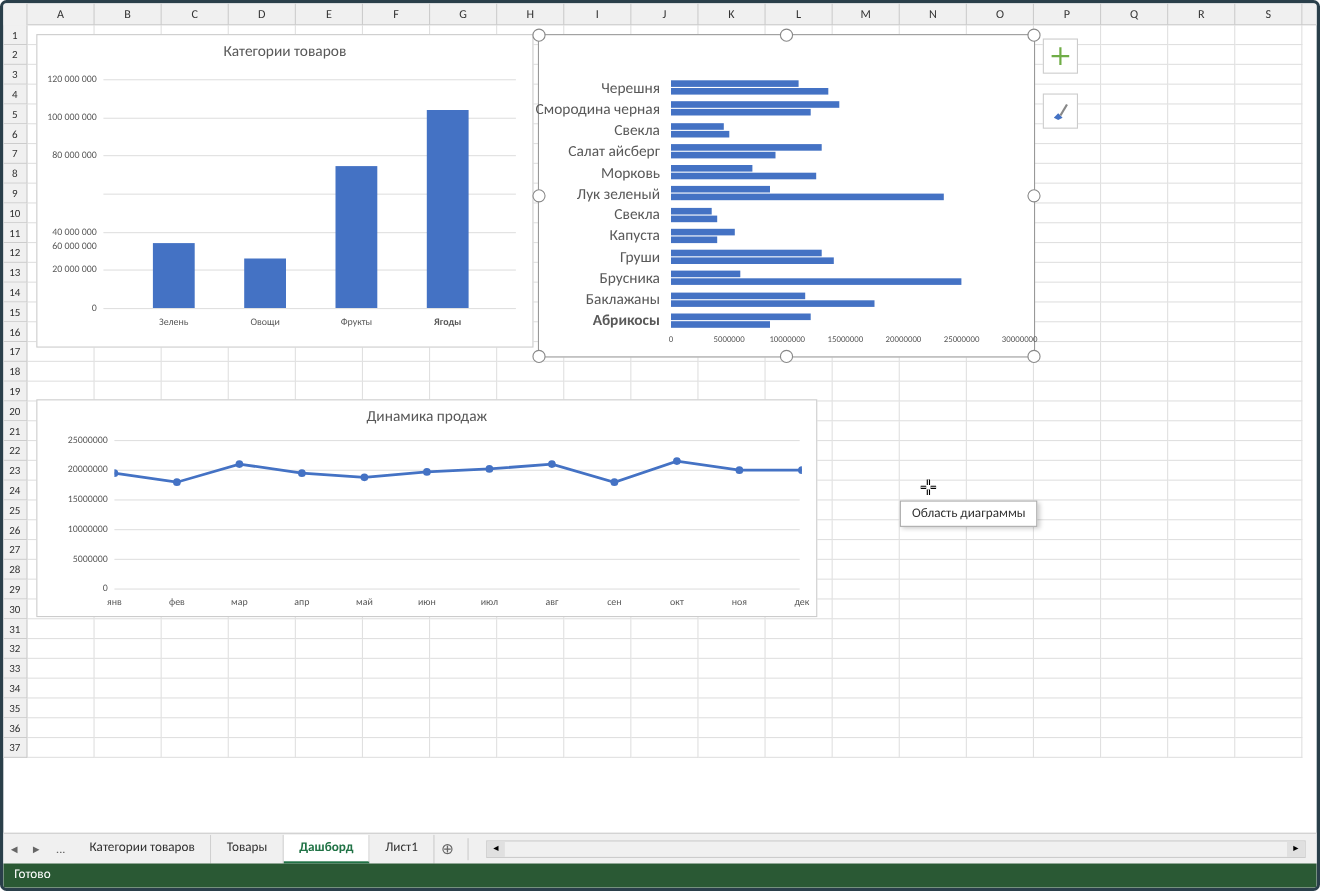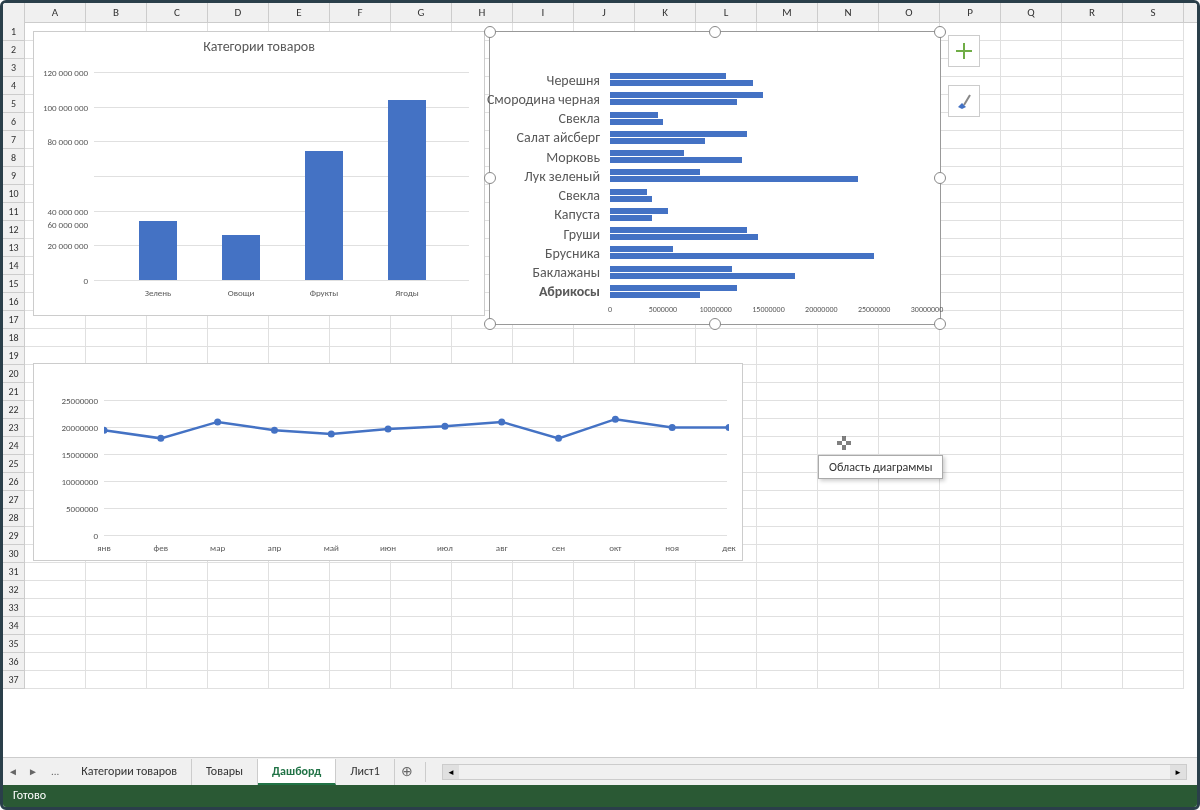--- a/index.html
+++ b/index.html
@@ -916,21 +916,21 @@
         <div class="gridline" style="top: 0%;"></div>
         <div class="bar" style="left: 45px; width: 38px; height: 59.5px;"></div>
         <div class="bar" style="left: 128px; width: 38px; height: 45.5px;"></div>
         <div class="bar" style="left: 211px; width: 38px; height: 129.5px;"></div>
         <div class="bar" style="left: 294px; width: 38px; height: 180.25px;"></div>
       </div>
     <div id="c1-xlabels">
         <div class="xlabel" style="left: 124px; top: 255px;">Зелень</div>
         <div class="xlabel" style="left: 207px; top: 255px;">Овощи</div>
         <div class="xlabel" style="left: 290px; top: 255px;">Фрукты</div>
-        <div class="xlabel" style="left: 373px; top: 255px;">Ягоды</div>
+        <div class="xlabel" style="left: 373px; top: 255px; font-weight: bold;">Ягоды</div>
       </div>
   </div>
 
   <div id="chart2" class="chart">
     <div class="plot2" id="c2-plot">
         <div class="hbar" style="top: 3px; width: 116.233px;"></div>
         <div class="hbar" style="top: 10px; width: 142.65px;"></div>
         <div class="hbar" style="top: 22.25px; width: 153.217px;"></div>
         <div class="hbar" style="top: 29.25px; width: 126.8px;"></div>
         <div class="hbar" style="top: 41.5px; width: 47.55px;"></div>
@@ -993,20 +993,21 @@
       </svg>
   </div>
   <div id="btn-brush" class="chart-btn">
     <svg width="20" height="20">
         <path d="M4 16 L8 12 L12 16 L8 18 Z" fill="#4472c4"></path>
         <line x1="10" y1="14" x2="16" y2="4" stroke="#888" stroke-width="2"></line>
       </svg>
   </div>
 
   <div id="chart3" class="chart">
+    <div class="chart-title">Динамика продаж</div>
     <div id="c3-yaxis" class="yaxis" style="top:36px;bottom:25px;width:68px">
         <div class="ytick" style="top: 100%;">0</div>
         <div class="ytick" style="top: 80%;">5000000</div>
         <div class="ytick" style="top: 60%;">10000000</div>
         <div class="ytick" style="top: 40%;">15000000</div>
         <div class="ytick" style="top: 20%;">20000000</div>
         <div class="ytick" style="top: 0%;">25000000</div>
       </div>
     <div class="plot3" id="c3-plot">
         <div class="gridline" style="top: 100%;"></div>

